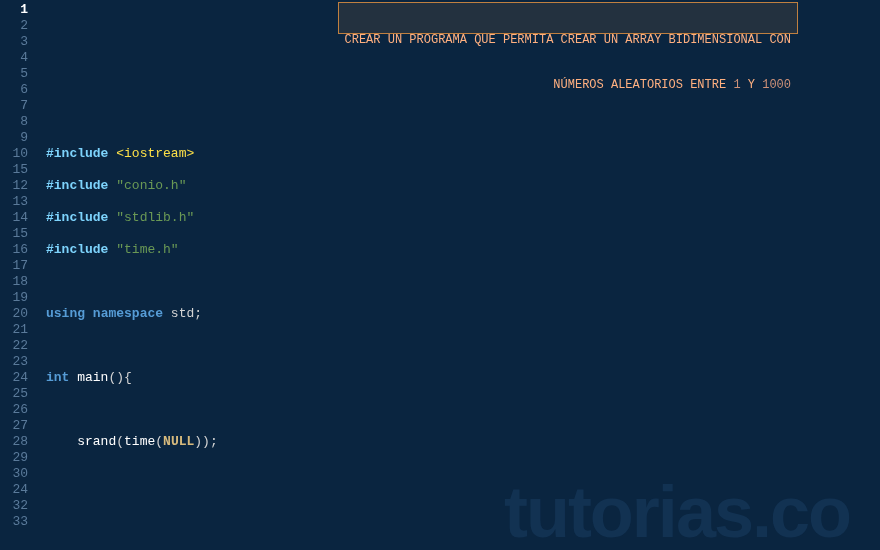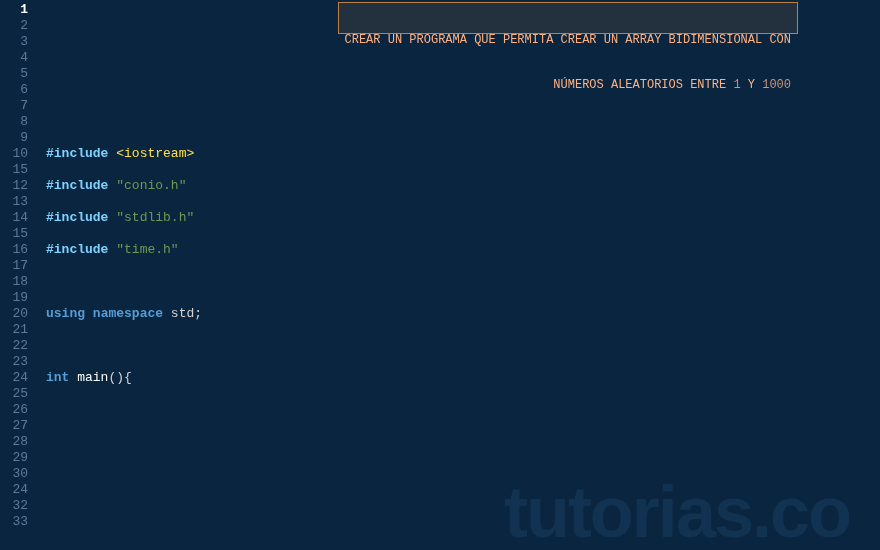--- a/index.html
+++ b/index.html
@@ -124,20 +124,21 @@
 <div class="line"></div>
 <div class="line"><span class="pp">#include</span><span> </span><span class="ang">&lt;iostream&gt;</span></div>
 <div class="line"><span class="pp">#include</span><span> </span><span class="str">"conio.h"</span></div>
 <div class="line"><span class="pp">#include</span><span> </span><span class="str">"stdlib.h"</span></div>
 <div class="line"><span class="pp">#include</span><span> </span><span class="str">"time.h"</span></div>
 <div class="line"></div>
 <div class="line"><span class="kw">using</span><span> </span><span class="kw">namespace</span><span> </span><span class="id">std</span><span>;</span></div>
 <div class="line"></div>
 <div class="line"><span class="kw">int</span><span> </span><span class="fn">main</span><span>(</span><span>)</span><span>{</span></div>
 <div class="line"></div>
+<div class="line">    <span class="fn">srand</span><span>(</span><span class="fn">time</span><span>(</span><span class="const">NULL</span><span>)</span><span>)</span><span>;</span></div>
 <div class="line"></div>
 <div class="line"></div>
 
 
 
 
 
 
 
 

